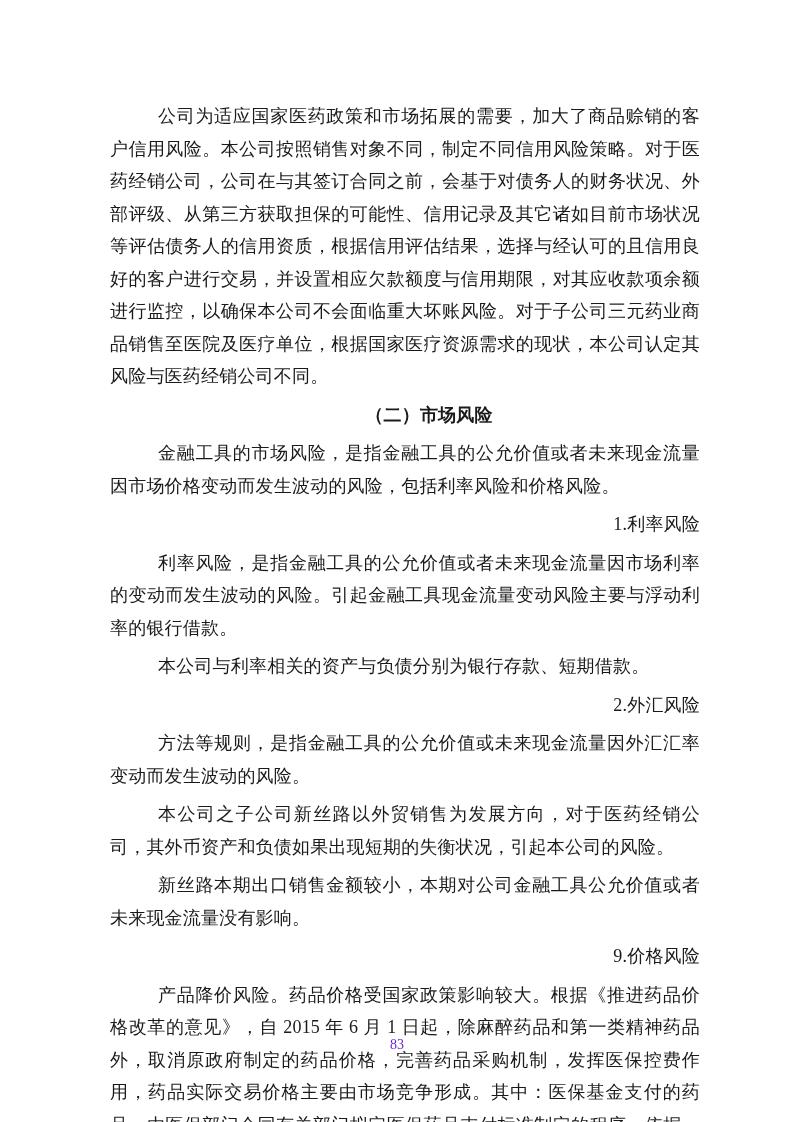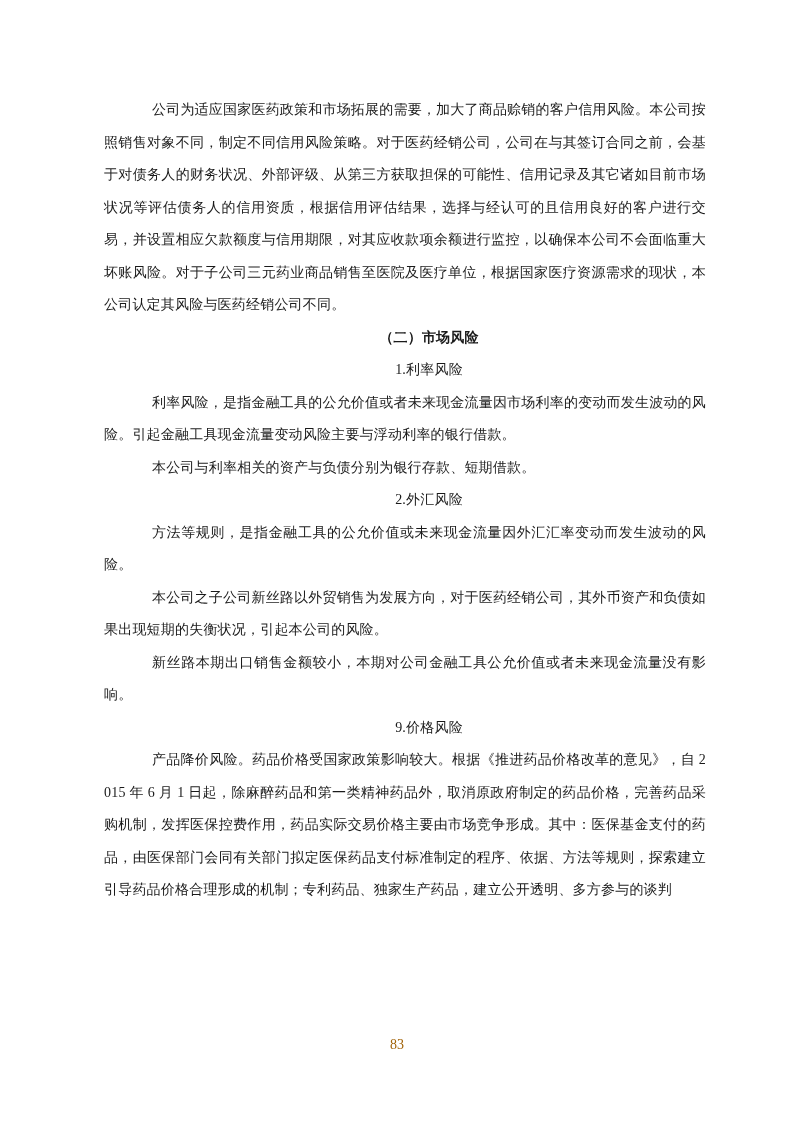--- a/index.html
+++ b/index.html
@@ -17,54 +17,55 @@
     overflow: hidden;
     box-sizing: border-box;
   }
   .content {
     position: absolute;
     top: 94px;
     left: 104px;
     width: 602px;
   }
   .content p {
-    margin: 0;
+    margin: 6px;
     padding: 0;
-    font-size: 14px;
+    font-size: 18px;
     line-height: 32.5px;
     text-align: justify;
     text-indent: 48px;
     letter-spacing: 0.2px;
     word-break: break-all;
   }
   .content p.heading {
     font-weight: bold;
     text-align: center;
   }
   .content p.subheading {
-    text-align: center;
+    text-align: right;
   }
   .footer {
     position: absolute;
     top: 1036px;
     left: 0;
     width: 100%;
     text-align: center;
     font-size: 14px;
     line-height: 18px;
-    color: #a16207;
+    color: #6d28d9;
   }
 </style>
 </head>
 <body>
 
 <div class="page">
   <div class="content" id="content">
       <p class="body">公司为适应国家医药政策和市场拓展的需要，加大了商品赊销的客户信用风险。本公司按照销售对象不同，制定不同信用风险策略。对于医药经销公司，公司在与其签订合同之前，会基于对债务人的财务状况、外部评级、从第三方获取担保的可能性、信用记录及其它诸如目前市场状况等评估债务人的信用资质，根据信用评估结果，选择与经认可的且信用良好的客户进行交易，并设置相应欠款额度与信用期限，对其应收款项余额进行监控，以确保本公司不会面临重大坏账风险。对于子公司三元药业商品销售至医院及医疗单位，根据国家医疗资源需求的现状，本公司认定其风险与医药经销公司不同。</p>
       <p class="heading">（二）市场风险</p>
+      <p class="body">金融工具的市场风险，是指金融工具的公允价值或者未来现金流量因市场价格变动而发生波动的风险，包括利率风险和价格风险。</p>
       <p class="subheading">1.利率风险</p>
       <p class="body">利率风险，是指金融工具的公允价值或者未来现金流量因市场利率的变动而发生波动的风险。引起金融工具现金流量变动风险主要与浮动利率的银行借款。</p>
       <p class="body">本公司与利率相关的资产与负债分别为银行存款、短期借款。</p>
       <p class="subheading">2.外汇风险</p>
       <p class="body">方法等规则，是指金融工具的公允价值或未来现金流量因外汇汇率变动而发生波动的风险。</p>
       <p class="body">本公司之子公司新丝路以外贸销售为发展方向，对于医药经销公司，其外币资产和负债如果出现短期的失衡状况，引起本公司的风险。</p>
       <p class="body">新丝路本期出口销售金额较小，本期对公司金融工具公允价值或者未来现金流量没有影响。</p>
       <p class="subheading">9.价格风险</p>
       <p class="body">产品降价风险。药品价格受国家政策影响较大。根据《推进药品价格改革的意见》，自 2015 年 6 月 1 日起，除麻醉药品和第一类精神药品外，取消原政府制定的药品价格，完善药品采购机制，发挥医保控费作用，药品实际交易价格主要由市场竞争形成。其中：医保基金支付的药品，由医保部门会同有关部门拟定医保药品支付标准制定的程序、依据、方法等规则，探索建立引导药品价格合理形成的机制；专利药品、独家生产药品，建立公开透明、多方参与的谈判</p>
     </div>

